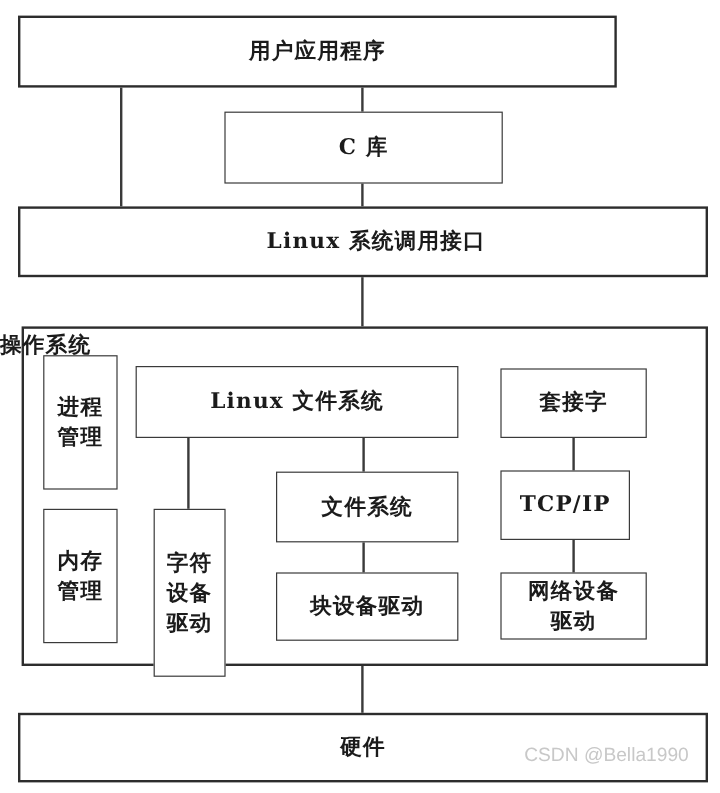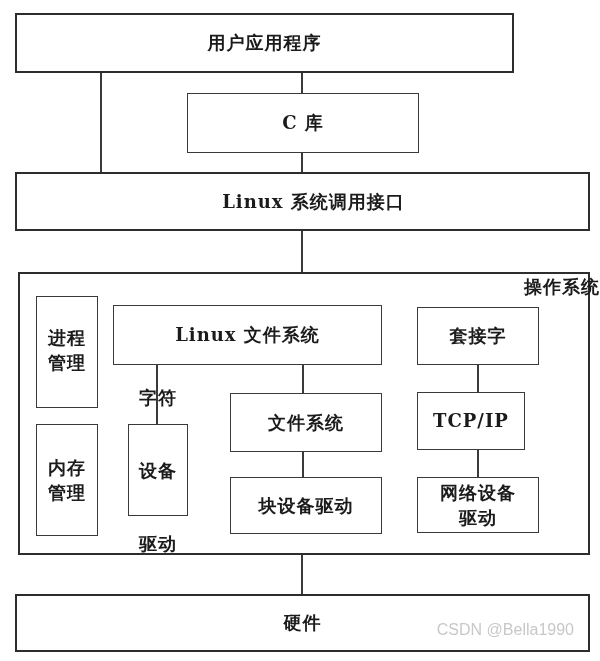--- a/index.html
+++ b/index.html
@@ -35,21 +35,21 @@
     position: absolute;
     box-sizing: border-box;
     border: 2px solid #2d2d2d;
     background: #ffffff;
   }
   .os-title {
     position: absolute;
     left: 0;
     right: 0;
     top: 275px;
-    text-align: right;
+    text-align: left;
     font-size: 18px;
     font-weight: 600;
     letter-spacing: 1px;
   }
   .vline {
     position: absolute;
     width: 2px;
     background: #3a3a3a;
   }
   .line2 { line-height: 25px; }
@@ -78,35 +78,35 @@
     <span>C 库</span>
   </div>
 
   <div class="box outer" style="left:15px; top:172px; width:575px; height:59px;padding-left:22px;">
     <span>Linux 系统调用接口</span>
   </div>
 
   <div class="os-container" style="left:18px; top:272px; width:572px; height:283px;"></div>
   <div class="os-title">操作系统</div>
 
-  <div class="box line2" style="left:36px; top:296px; width:62px; height:112px;font-family:Liberation Mono, monospace;">
+  <div class="box line2" style="left:36px; top:296px; width:62px; height:112px;">
     <span>进程</span>
     <span>管理</span>
   </div>
 
   <div class="box line2" style="left:36px; top:424px; width:62px; height:112px;">
     <span>内存</span>
     <span>管理</span>
   </div>
 
   <div class="box" style="left:113px; top:305px; width:269px; height:60px;">
     <span>Linux 文件系统</span>
   </div>
 
-  <div class="box line2" style="left:128px; top:424px; width:60px; height:92px;gap:48px;">
+  <div class="box line2" style="left:128px; top:424px; width:60px; height:140px;">
     <span>字符</span>
     <span>设备</span>
     <span>驱动</span>
   </div>
 
   <div class="box line2" style="left:230px; top:393px; width:152px; height:59px;">
     <span>文件系统</span>
   </div>
 
   <div class="box" style="left:230px; top:477px; width:152px; height:57px;">

